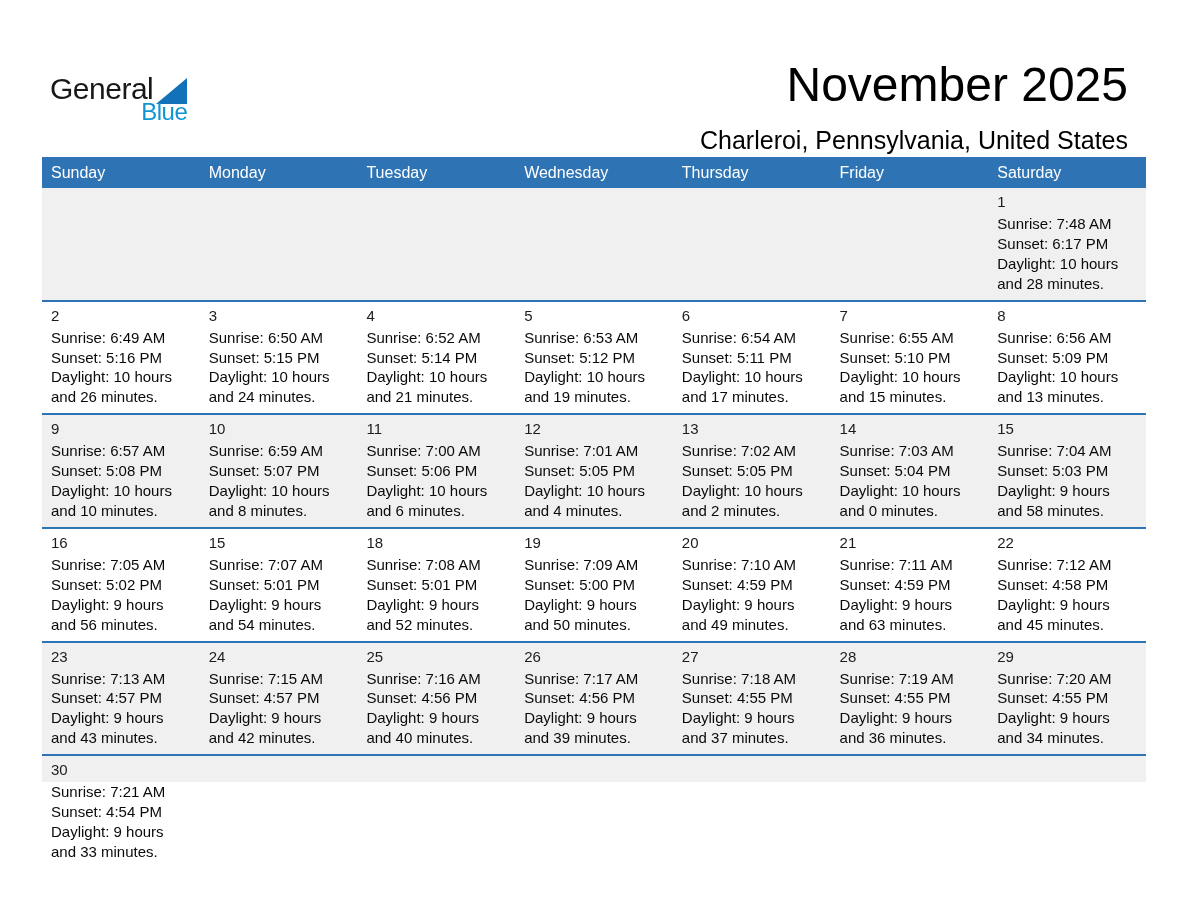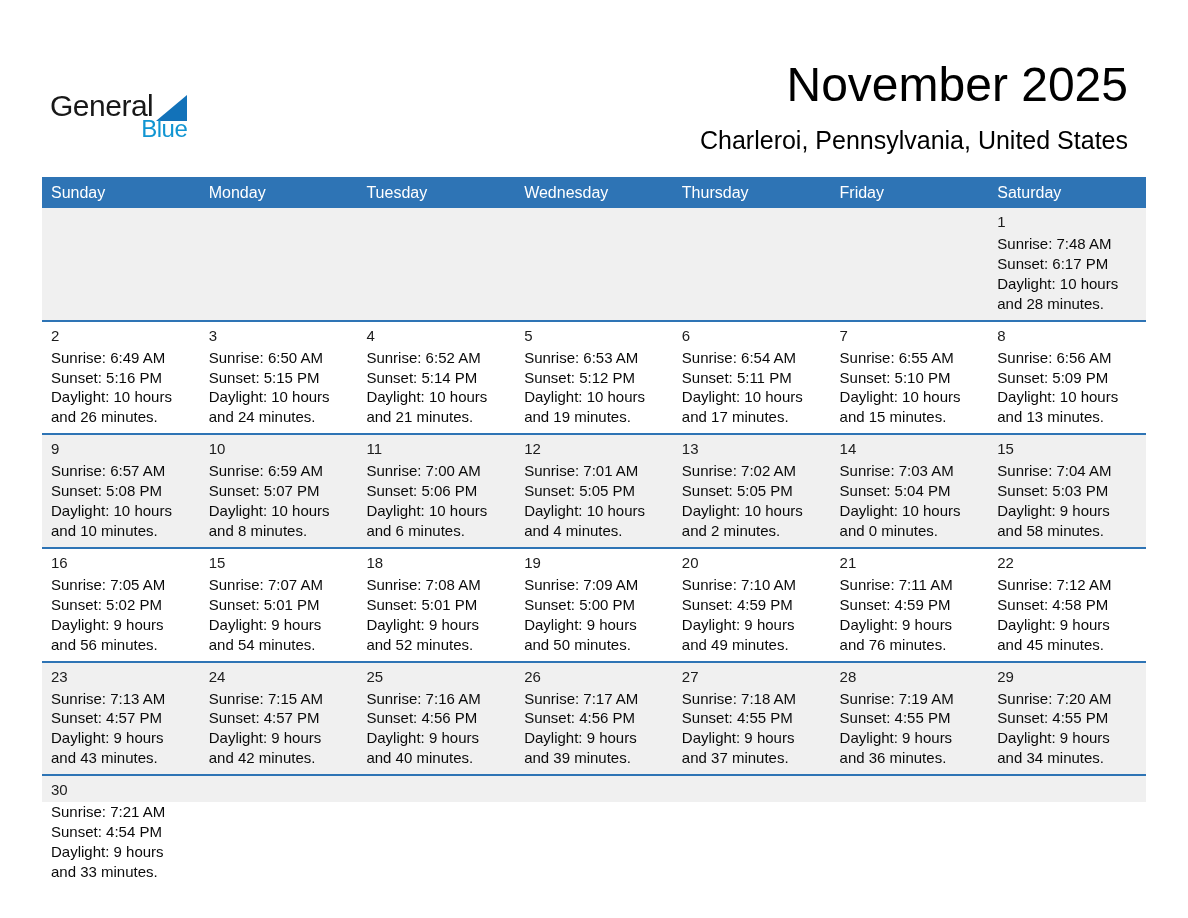--- a/index.html
+++ b/index.html
@@ -28,21 +28,20 @@
     display: flex;
     align-items: flex-end;
     gap: 3px;
   }
   .logo-general {
     font-size: 30px;
     font-weight: 500;
     color: #181818;
     line-height: 1;
     letter-spacing: -0.5px;
-    margin-top: 17px;
   }
   .logo-triangle {
     width: 31px;
     height: 26px;
     display: block;
   }
   .logo-triangle polygon { fill: var(--logo_triangle, #1272B9); }
   .logo-blue {
     font-size: 24px;
     font-weight: 500;
@@ -72,21 +71,20 @@
     color: #000;
     margin-top: 12px;
   }
 
   
   .calendar {
     position: absolute;
     left: 42px;
     top: 157px;
     width: 1104px;
-    margin-top: 20px;
   }
   .weekday-row {
     display: grid;
     grid-template-columns: repeat(7, 1fr);
     background: var(--header_blue, #2E74B5);
     height: 31px;
   }
   .weekday-cell {
     color: #ffffff;
     font-size: 16px;
@@ -310,21 +308,21 @@
             <div class="day-line">Sunrise: 7:10 AM</div>
             <div class="day-line">Sunset: 4:59 PM</div>
             <div class="day-line">Daylight: 9 hours</div>
             <div class="day-line">and 49 minutes.</div>
           </div>
           <div class="day-cell">
             <div class="day-number">21</div>
             <div class="day-line">Sunrise: 7:11 AM</div>
             <div class="day-line">Sunset: 4:59 PM</div>
             <div class="day-line">Daylight: 9 hours</div>
-            <div class="day-line">and 76 minutes.</div>
+            <div class="day-line">and 63 minutes.</div>
           </div>
           <div class="day-cell">
             <div class="day-number">22</div>
             <div class="day-line">Sunrise: 7:12 AM</div>
             <div class="day-line">Sunset: 4:58 PM</div>
             <div class="day-line">Daylight: 9 hours</div>
             <div class="day-line">and 45 minutes.</div>
           </div>
         </div>
         <div class="week-row shaded bordered">

